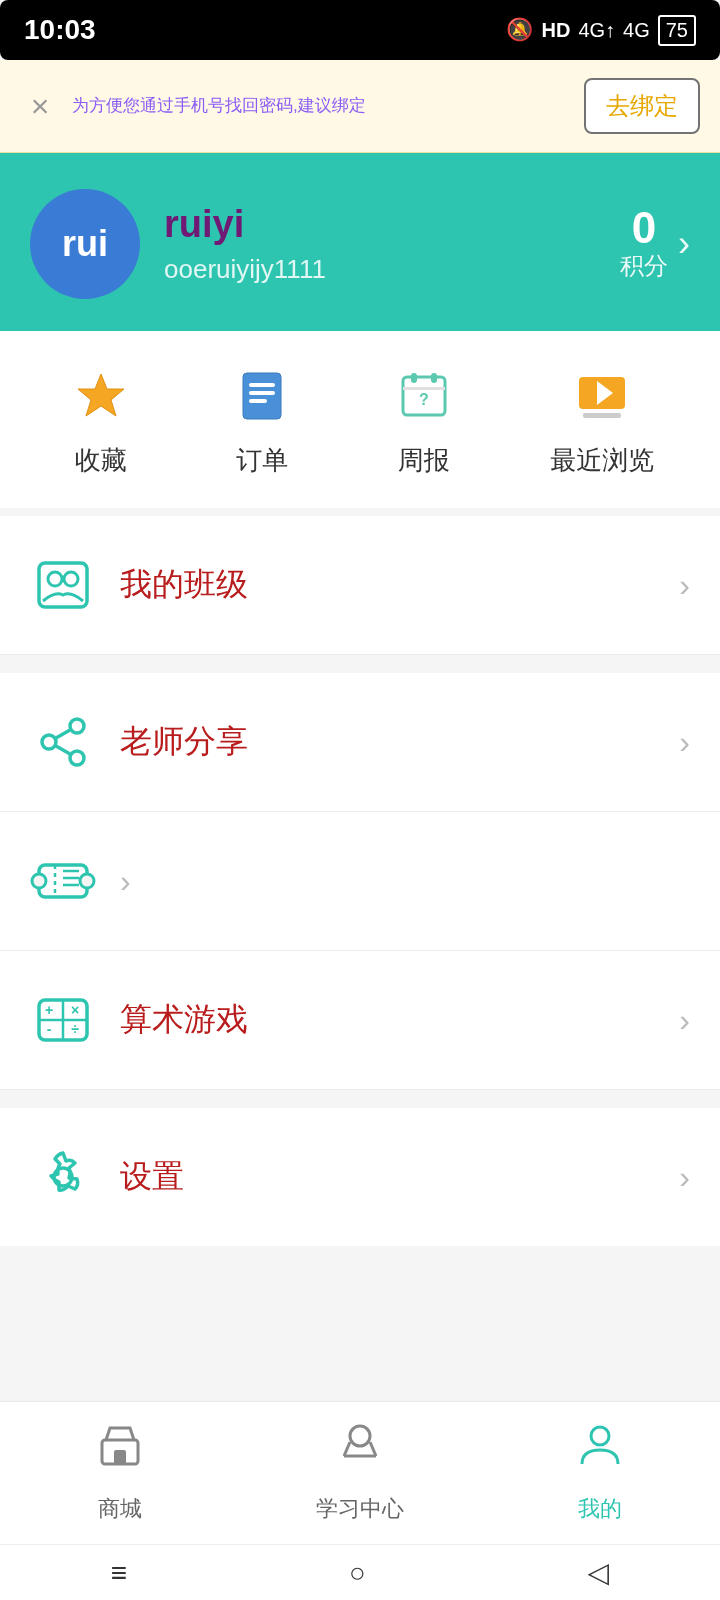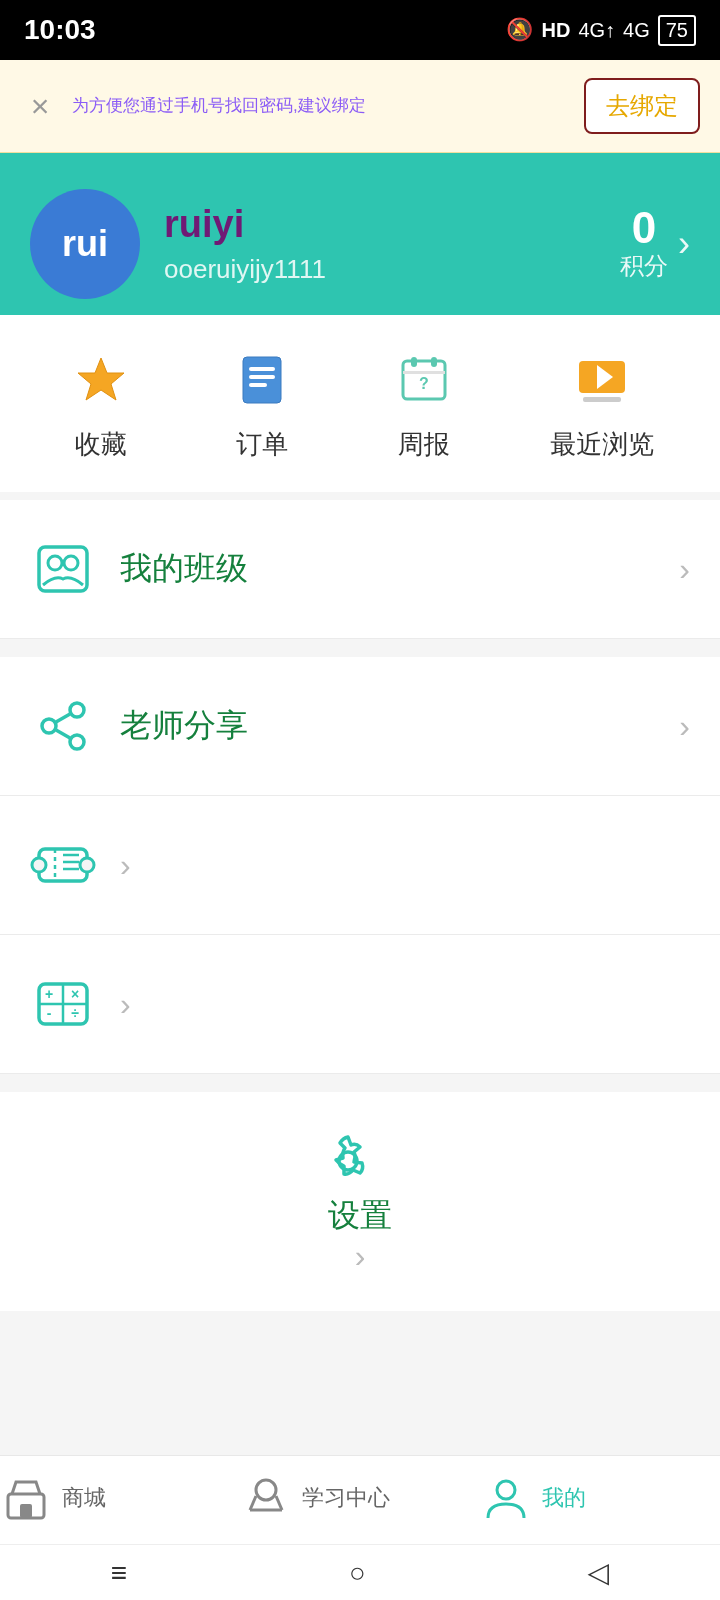--- a/index.html
+++ b/index.html
@@ -17,20 +17,21 @@
     .status-bar {
       background: #000;
       height: 60px;
       display: flex;
       align-items: center;
       justify-content: space-between;
       padding: 2px 24px;
       color: #fff;
       font-size: 26px;
       font-weight: 500;
+      border-radius: 8px;
     }
     .status-time { font-weight: 600; font-size: 28px; }
     .status-icons { display: flex; align-items: center; gap: 8px; font-size: 22px; }
 
     
     .notification-banner {
       background: #fff9e6;
       border-bottom: 1px solid #f0e0a0;
       display: flex;
       align-items: center;
@@ -47,34 +48,34 @@
       text-align: center;
     }
     .notification-text {
       flex: 1;
       font-size: 17px;
       color: #8b5cf6;
       line-height: 1.5;
     }
     .notification-btn {
       background: #fff;
-      border: 2px solid #7f1d1d;
+      border: 2px solid #737373;
       color: #e6a800;
       border-radius: 8px;
       padding: 10px 20px;
       font-size: 24px;
       cursor: pointer;
       flex-shrink: 0;
       white-space: nowrap;
     }
 
     
     .profile-header {
       background: #2ec5b0;
-      padding: 36px 30px 16px;
+      padding: 36px 30px 32px;
       display: flex;
       align-items: center;
       gap: 24px;
     }
     .avatar-circle {
       width: 110px;
       height: 110px;
       border-radius: 50%;
       background: #3a7bd5;
       display: flex;
@@ -160,35 +161,34 @@
     .menu-item {
       display: flex;
       align-items: center;
       padding: 36px 30px;
       border-bottom: 1px solid #ebebeb;
       cursor: pointer;
       background: #fff;
     }
     .menu-item:last-child {
       border-bottom: none;
-      flex-direction: column;
     }
     .menu-item-icon {
       width: 66px;
       height: 66px;
       display: flex;
       align-items: center;
       justify-content: center;
       margin-right: 24px;
       flex-shrink: 0;
     }
     .menu-item-label {
       flex: 1;
       font-size: 32px;
-      color: #15803d;
+      color: #b91c1c;
     }
     .menu-item-arrow {
       font-size: 32px;
       color: #bbb;
     }
 
     .menu-separator {
       height: 18px;
       background: #f5f5f5;
     }
@@ -204,22 +204,23 @@
       width: 720px;
       background: #fff;
       border-top: 1px solid #e8e8e8;
       display: flex;
       justify-content: space-around;
       padding: 16px 0 20px;
       z-index: 100;
     }
     .nav-item {
       display: flex;
-      align-items: center;
-      gap: 10px;
+      flex-direction: column;
+      align-items: center;
+      gap: 24px;
       cursor: pointer;
       flex: 1;
     }
     .nav-icon {
       width: 52px;
       height: 52px;
       display: flex;
       align-items: center;
       justify-content: center;
       font-size: 44px;
@@ -397,20 +398,21 @@
       <svg width="56" height="56" viewBox="0 0 56 56">
         <rect x="4" y="8" width="48" height="40" rx="6" fill="none" stroke="#2ec5b0" stroke-width="3.5"></rect>
         <line x1="28" y1="8" x2="28" y2="48" stroke="#2ec5b0" stroke-width="2.5"></line>
         <line x1="4" y1="28" x2="52" y2="28" stroke="#2ec5b0" stroke-width="2.5"></line>
         <text x="14" y="23" text-anchor="middle" font-size="14" fill="#2ec5b0" font-weight="bold">+</text>
         <text x="40" y="23" text-anchor="middle" font-size="14" fill="#2ec5b0" font-weight="bold">×</text>
         <text x="14" y="42" text-anchor="middle" font-size="14" fill="#2ec5b0" font-weight="bold">-</text>
         <text x="40" y="42" text-anchor="middle" font-size="14" fill="#2ec5b0" font-weight="bold">÷</text>
       </svg>
     </div>
+    <span class="menu-item-label">算术游戏</span>
     <span class="menu-item-arrow">›</span>
   </div>
 
   <div class="menu-separator"></div>
 
   <div class="menu-item">
     <div class="menu-item-icon">
       <svg width="56" height="56" viewBox="0 0 56 56">
         <circle cx="28" cy="28" r="9" fill="none" stroke="#2ec5b0" stroke-width="3.5"></circle>
         <path d="M28,4 L31,12 Q36,10 40,14 L34,19 Q36,24 34,29 L42,30 Q44,36 40,40 L33,37 Q29,42 24,41 L24,33 Q19,31 16,27 L23,25 Q22,19 25,15 L20,10 Q23,5 28,4 Z" fill="none" stroke="#2ec5b0" stroke-width="3.5" stroke-linejoin="round"></path>

